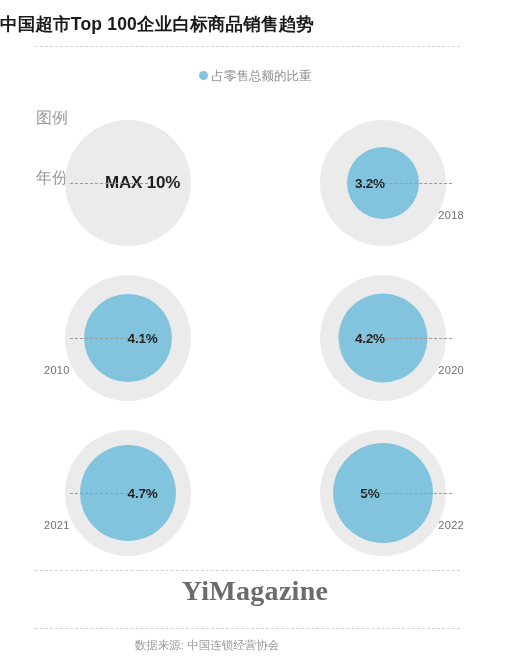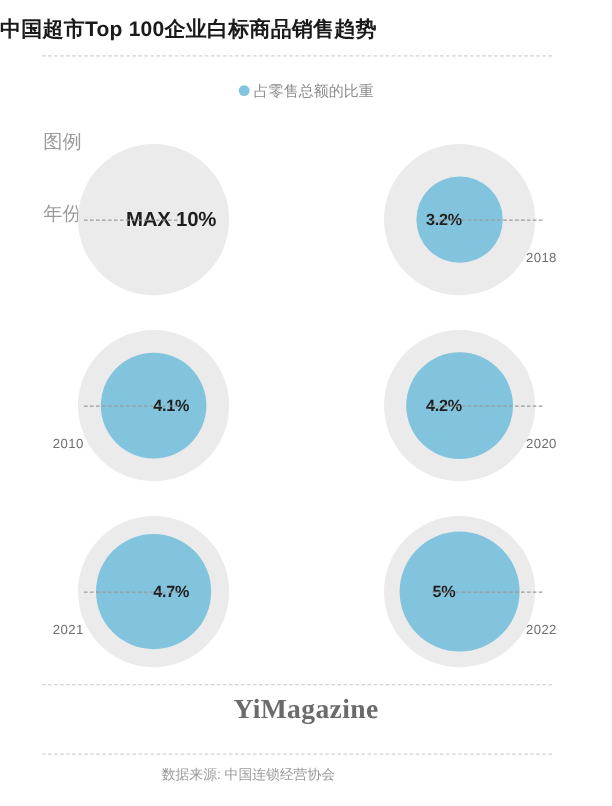--- a/index.html
+++ b/index.html
@@ -184,21 +184,21 @@
   }
   .brand-cn {
     font-size: 11px;
     color: #6b6b6b;
     letter-spacing: 1px;
     line-height: 13px;
     margin-left: 22px;
   }
   .brand-en {
     font-family: "Liberation Serif", "DejaVu Serif", serif;
-    font-size: 23px;
+    font-size: 28px;
     font-weight: bold;
     color: #6b6b6b;
     line-height: 25px;
     letter-spacing: 0.3px;
   }
   .footer-source {
     position: absolute;
     top: 638px;
     left: 0;
     width: 414px;

